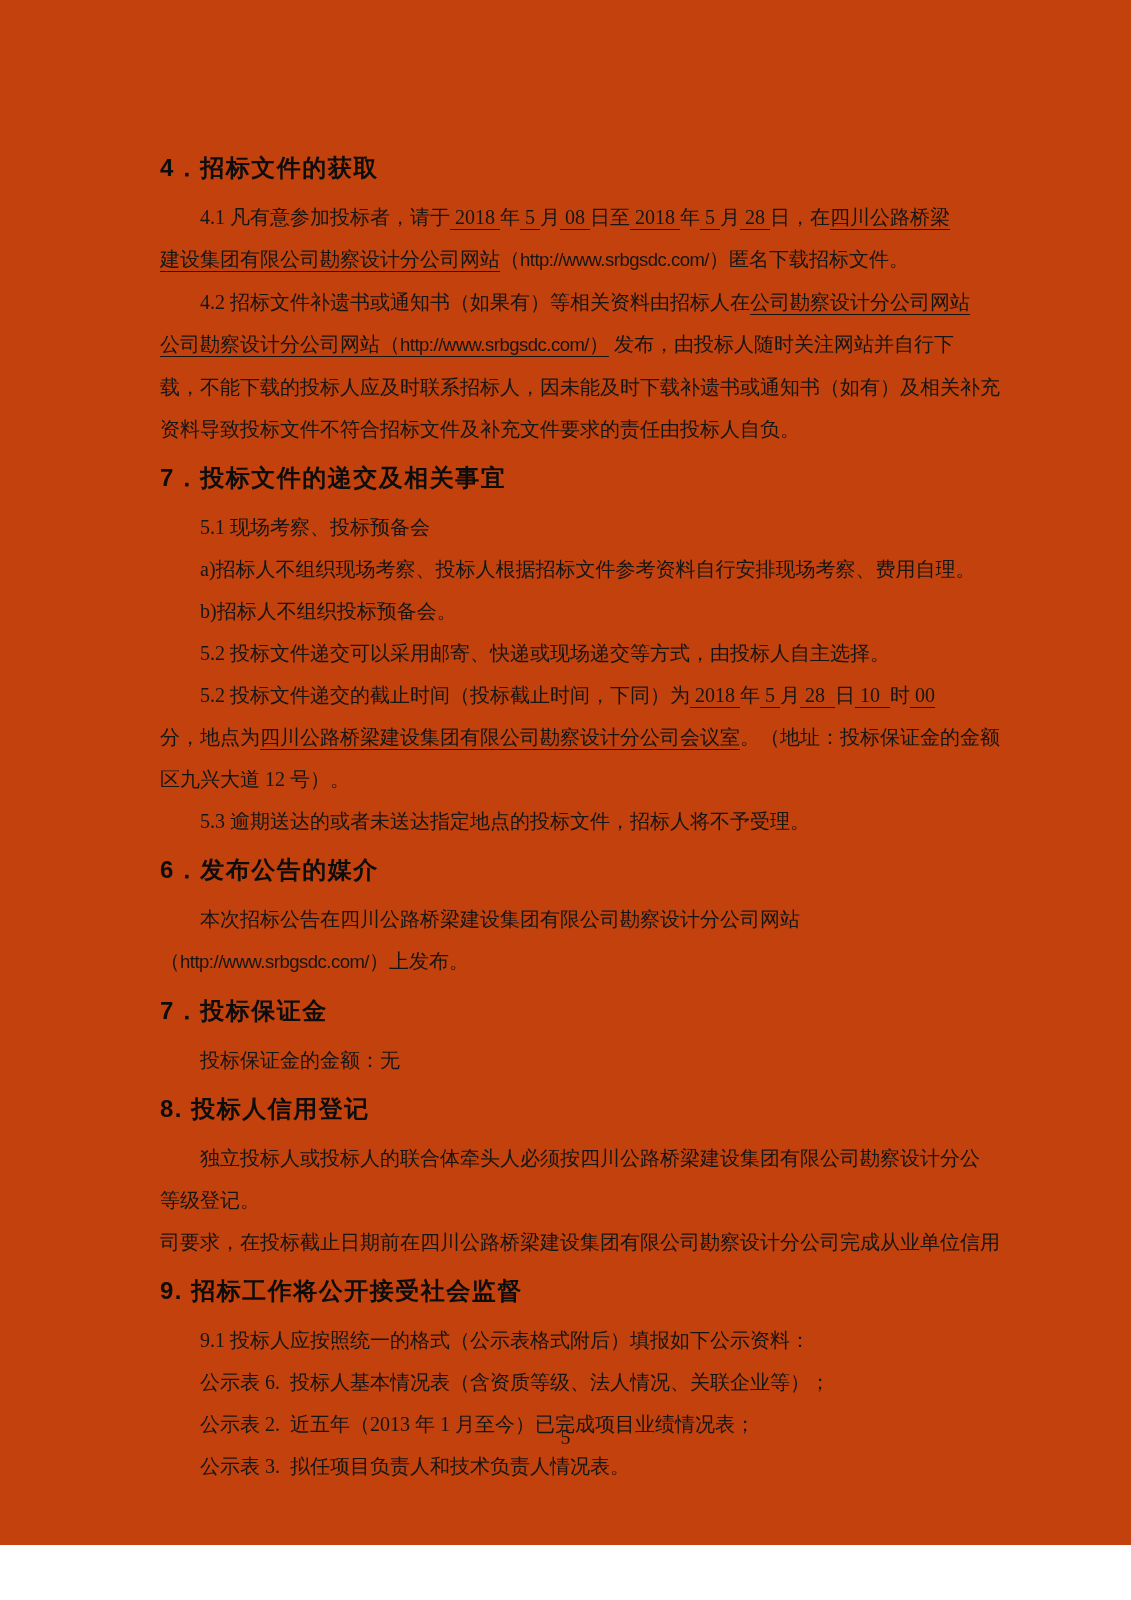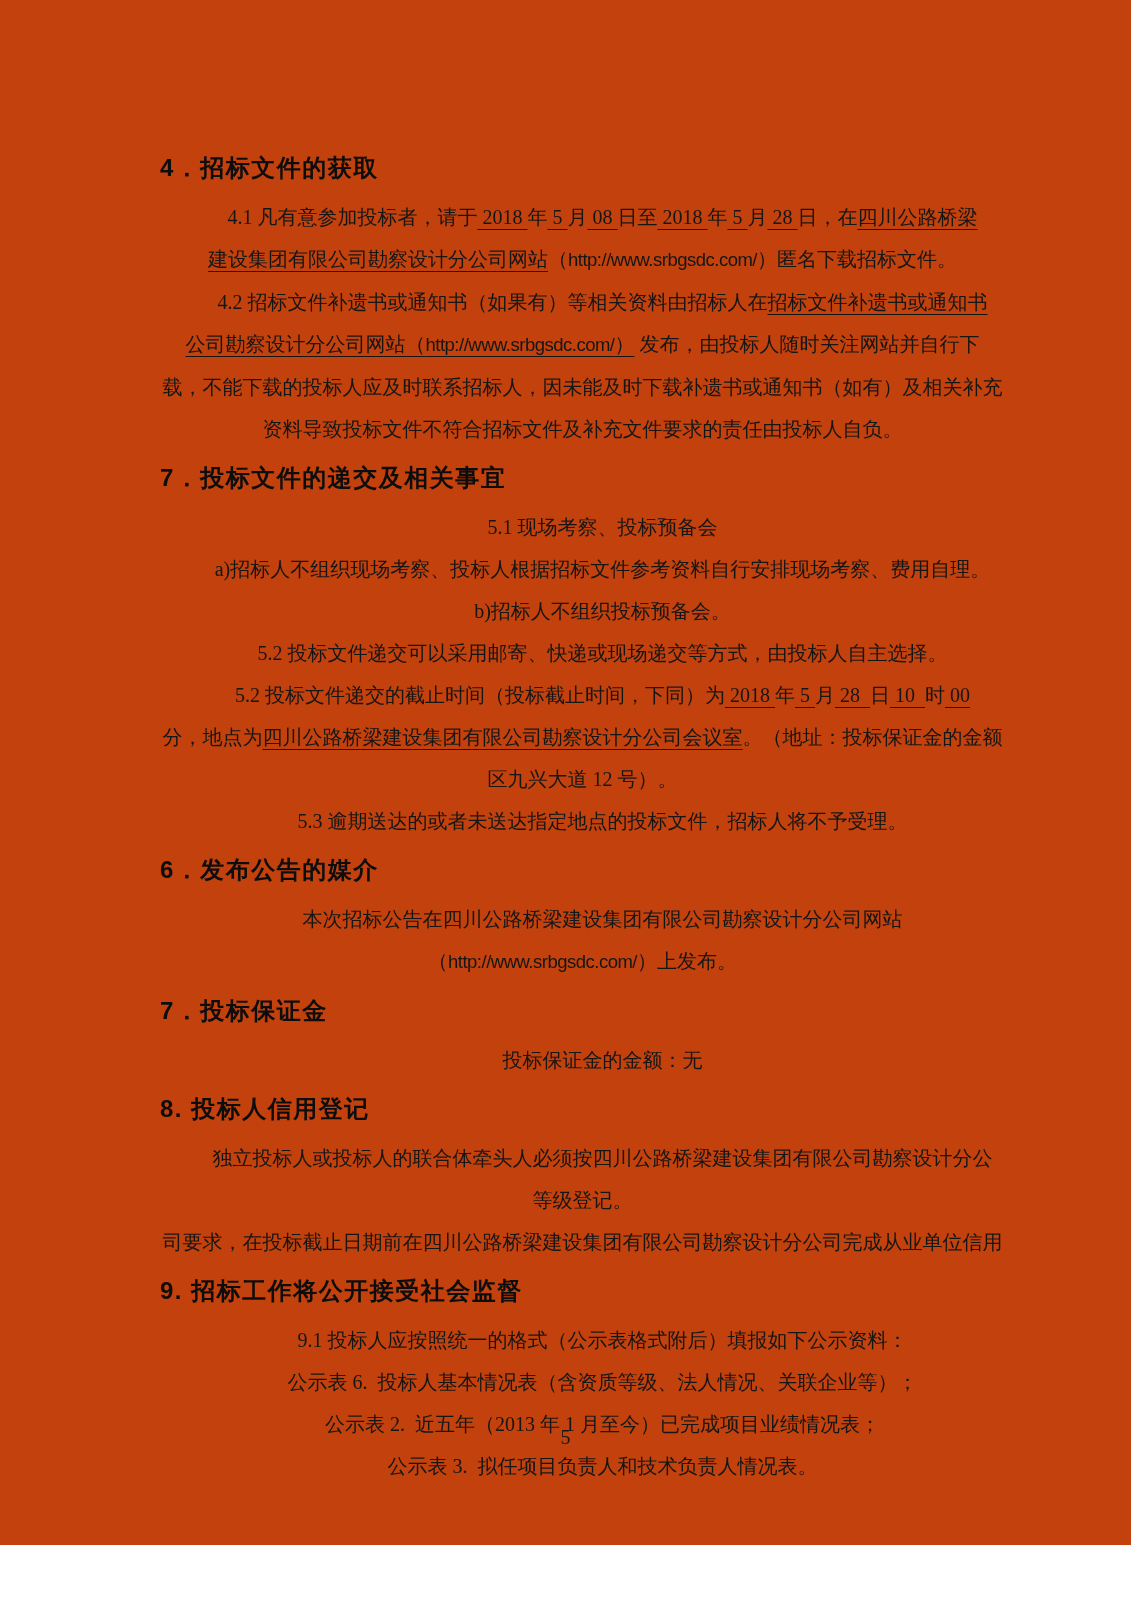--- a/index.html
+++ b/index.html
@@ -30,21 +30,20 @@
     margin: 6px 0 6px 0;
     white-space: pre;
     color: #0d0d0d;
   }
   .line {
     font-family: "Liberation Serif", "DejaVu Serif", serif;
     font-size: 20px;
     line-height: 42px;
     white-space: pre;
     color: #161616;
-    text-align: center;
   }
   .indent { padding-left: 40px; }
   .u {
     text-decoration: underline;
     text-underline-offset: 5px;
     text-decoration-thickness: 1px;
   }
   .mono {
     font-family: Liberation Sans, sans-serif;
     font-size: 18.5px;
@@ -62,21 +61,21 @@
   }
 </style>
 </head>
 <body>
 
 <div class="page">
   <div class="doc-body">
       <div class="h">4．招标文件的获取</div>
       <div class="line indent"><span class="">4.1 凡有意参加投标者，请于</span><span class="u"> 2018 </span><span class="">年</span><span class="u"> 5 </span><span class="">月</span><span class="u"> 08 </span><span class="">日至</span><span class="u"> 2018 </span><span class="">年</span><span class="u"> 5 </span><span class="">月</span><span class="u"> 28 </span><span class="">日，在</span><span class="u">四川公路桥梁</span></div>
       <div class="line"><span class="u">建设集团有限公司勘察设计分公司网站</span><span class="">（</span><span class="mono">http://www.srbgsdc.com/</span><span class="">）匿名下载招标文件。</span></div>
-      <div class="line indent"><span class="">4.2 招标文件补遗书或通知书（如果有）等相关资料由招标人在</span><span class="u">招标文件补遗书或通知书</span></div>
+      <div class="line indent"><span class="">4.2 招标文件补遗书或通知书（如果有）等相关资料由招标人在</span><span class="u">公司勘察设计分公司网站</span></div>
       <div class="line"><span class="u">公司勘察设计分公司网站（</span><span class="u mono">http://www.srbgsdc.com/</span><span class="u">）</span><span class=""> 发布，由投标人随时关注网站并自行下</span></div>
       <div class="line"><span class="">载，不能下载的投标人应及时联系招标人，因未能及时下载补遗书或通知书（如有）及相关补充</span></div>
       <div class="line"><span class="">资料导致投标文件不符合招标文件及补充文件要求的责任由投标人自负。</span></div>
       <div class="h">7．投标文件的递交及相关事宜</div>
       <div class="line indent"><span class="">5.1 现场考察、投标预备会</span></div>
       <div class="line indent"><span class="">a)招标人不组织现场考察、投标人根据招标文件参考资料自行安排现场考察、费用自理。</span></div>
       <div class="line indent"><span class="">b)招标人不组织投标预备会。</span></div>
       <div class="line indent"><span class="">5.2 投标文件递交可以采用邮寄、快递或现场递交等方式，由投标人自主选择。</span></div>
       <div class="line indent"><span class="">5.2 投标文件递交的截止时间（投标截止时间，下同）为</span><span class="u"> 2018 </span><span class="">年</span><span class="u"> 5 </span><span class="">月</span><span class="u"> 28  </span><span class="">日</span><span class="u"> 10  </span><span class="">时</span><span class="u"> 00</span></div>
       <div class="line"><span class="">分，地点为</span><span class="u">四川公路桥梁建设集团有限公司勘察设计分公司会议室</span><span class="">。（地址：投标保证金的金额</span></div>

